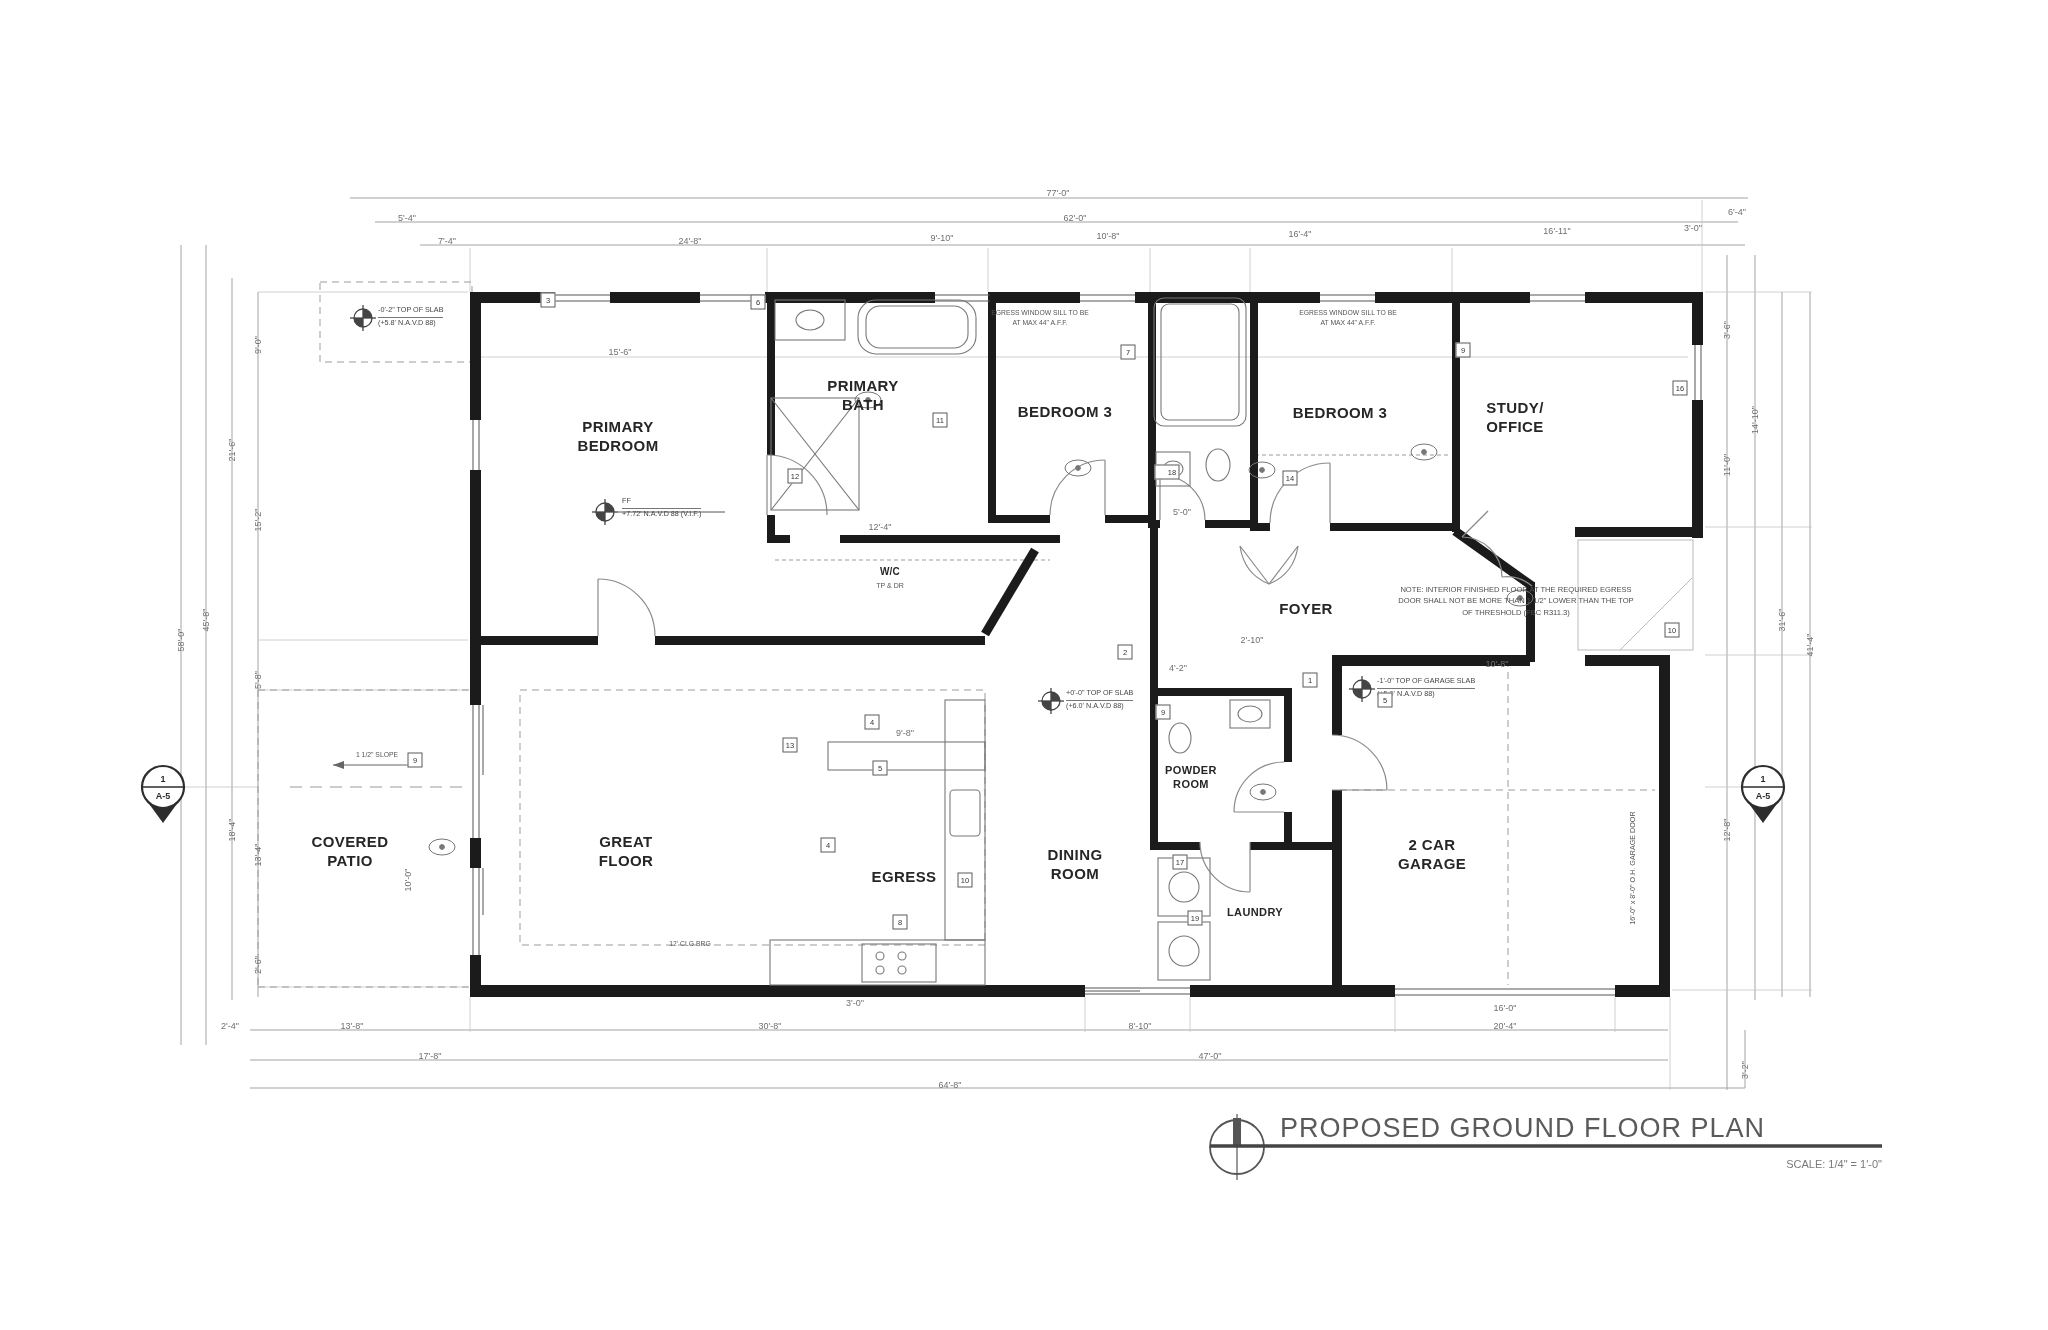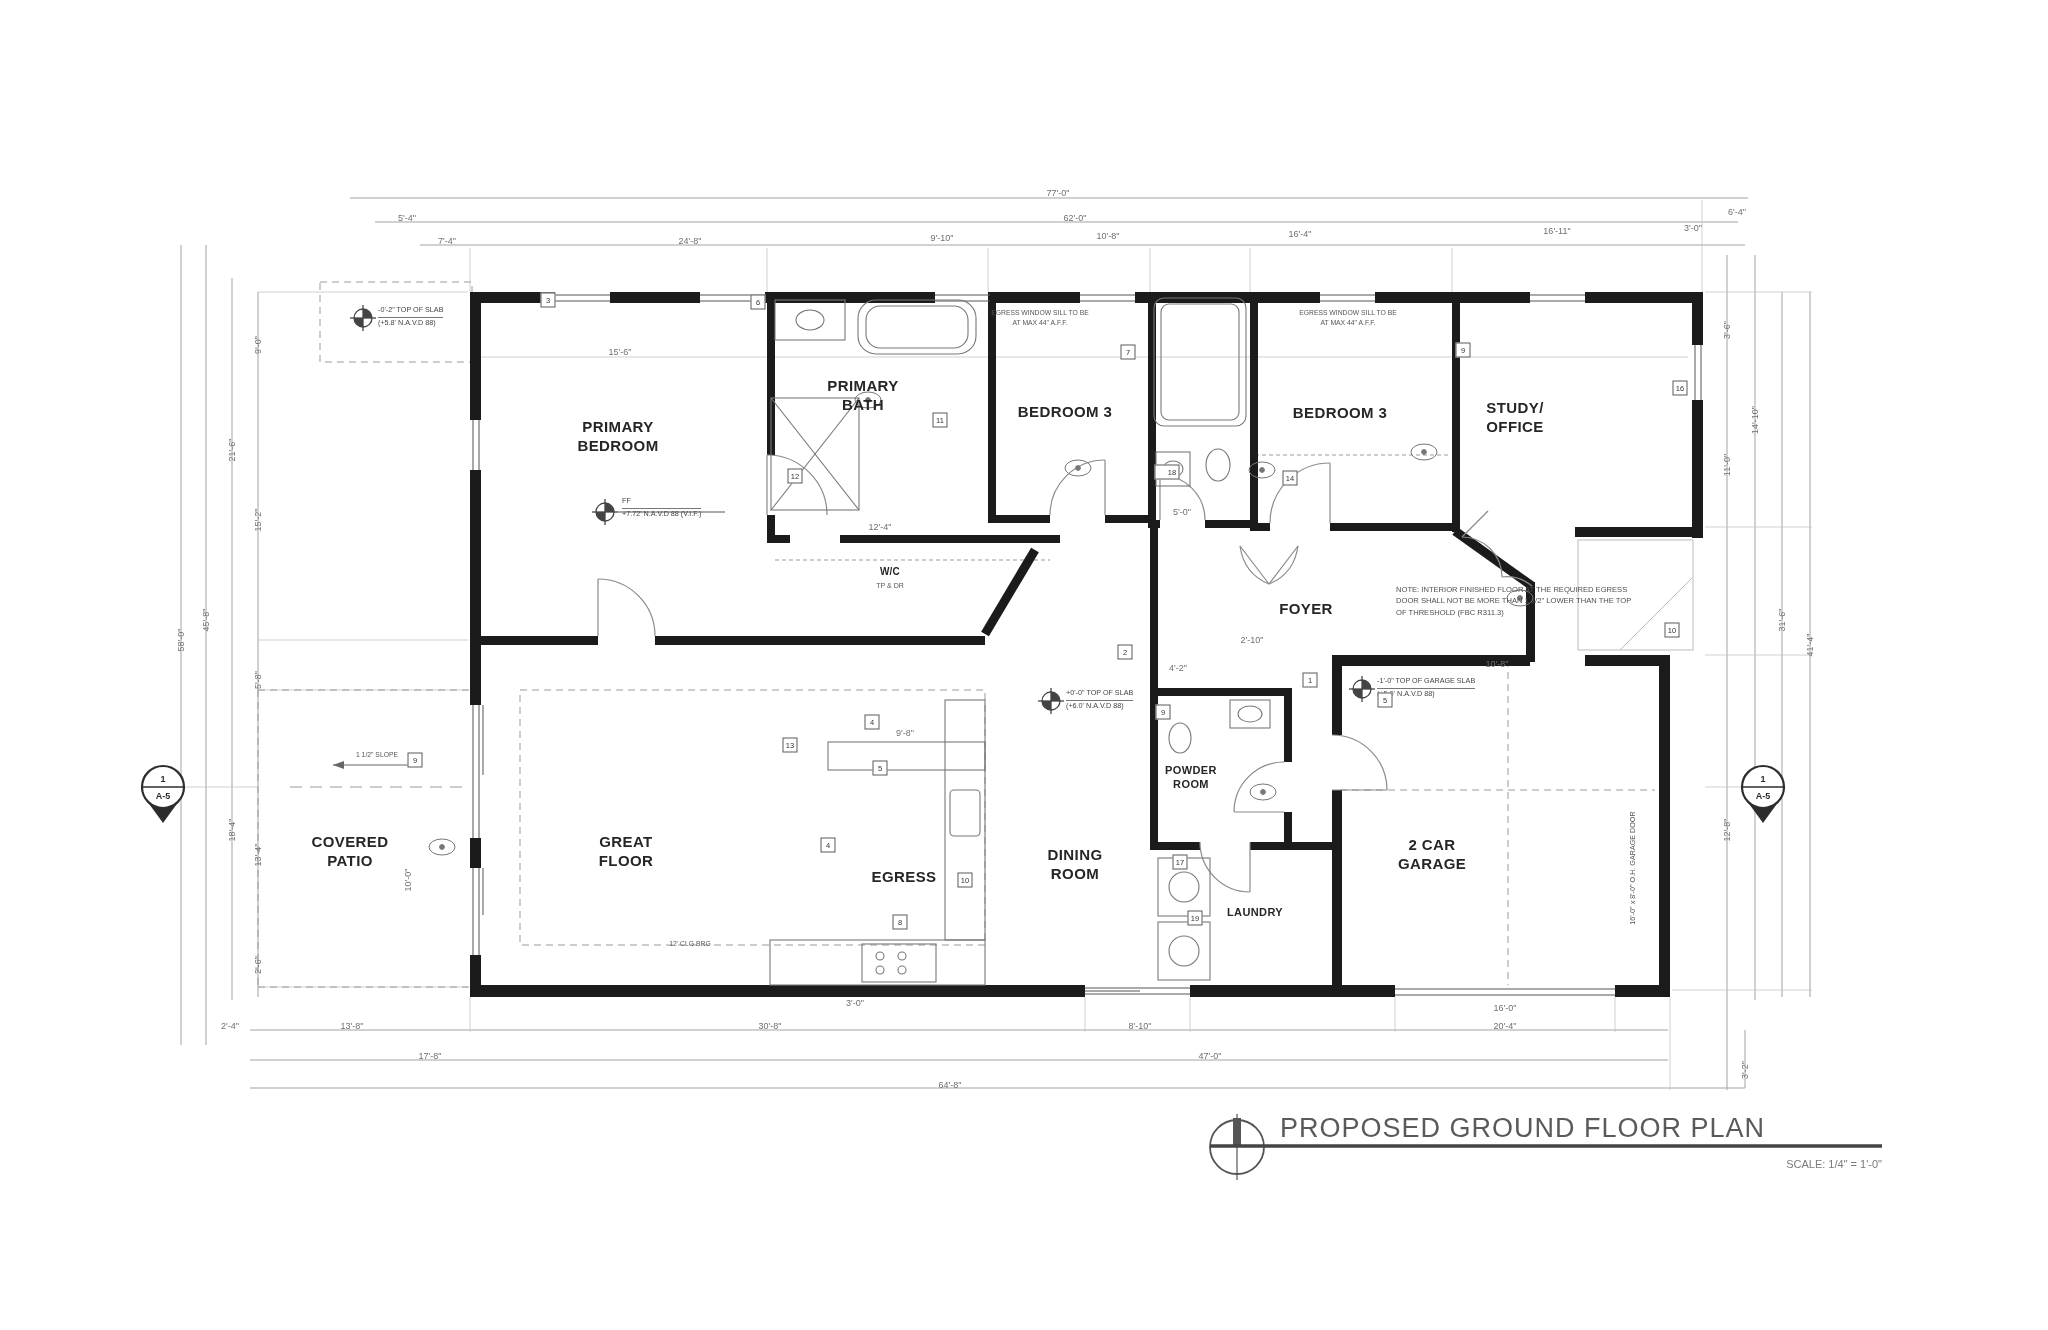--- a/index.html
+++ b/index.html
@@ -11,21 +11,21 @@
   .label{position:absolute;transform:translate(-50%,-50%);text-align:center;white-space:pre-line;}
   .room{font-weight:bold;font-size:15px;letter-spacing:.4px;line-height:1.25;color:#262626;}
   .room.sm{font-size:11px;}
   .room.xs{font-size:10px;letter-spacing:.2px;}
   .sub{font-size:7px;font-weight:normal;color:#555;}
   .dim{position:absolute;transform:translate(-50%,-50%);font-size:9px;color:#6f6f6f;white-space:nowrap;}
   .dim.rot{transform:translate(-50%,-50%) rotate(-90deg);}
   .keynote{position:absolute;transform:translate(-50%,-50%);width:13px;height:13px;border:1px solid #5a5a5a;
     background:#fff;font-size:7.5px;color:#333;display:flex;align-items:center;justify-content:center;}
   .tinynote{position:absolute;font-size:6.8px;color:#555;line-height:1.4;text-align:center;transform:translate(-50%,-50%);white-space:pre-line;}
-  .blocknote{position:absolute;font-size:7.6px;color:#4e4e4e;line-height:1.5;text-align:left;}
+  .blocknote{position:absolute;font-size:7.6px;color:#4e4e4e;line-height:1.5;text-align:center;}
   .marker-text{position:absolute;font-size:7.2px;color:#444;line-height:1.5;white-space:nowrap;}
   .marker-text .u{border-bottom:1px solid #777;padding-bottom:1px;}
   .rot-note{position:absolute;font-size:7.2px;color:#555;transform:translate(-50%,-50%) rotate(-90deg);white-space:nowrap;}
   .secnum{position:absolute;transform:translate(-50%,-50%);font-size:9px;font-weight:bold;color:#2d2d2d;}
   .title-text{position:absolute;font-size:27px;letter-spacing:1px;color:#5a5a5a;white-space:nowrap;}
   .scale-text{position:absolute;font-size:11px;color:#7a7a7a;white-space:nowrap;text-align:right;}
 </style>
 </head>
 <body>
 

